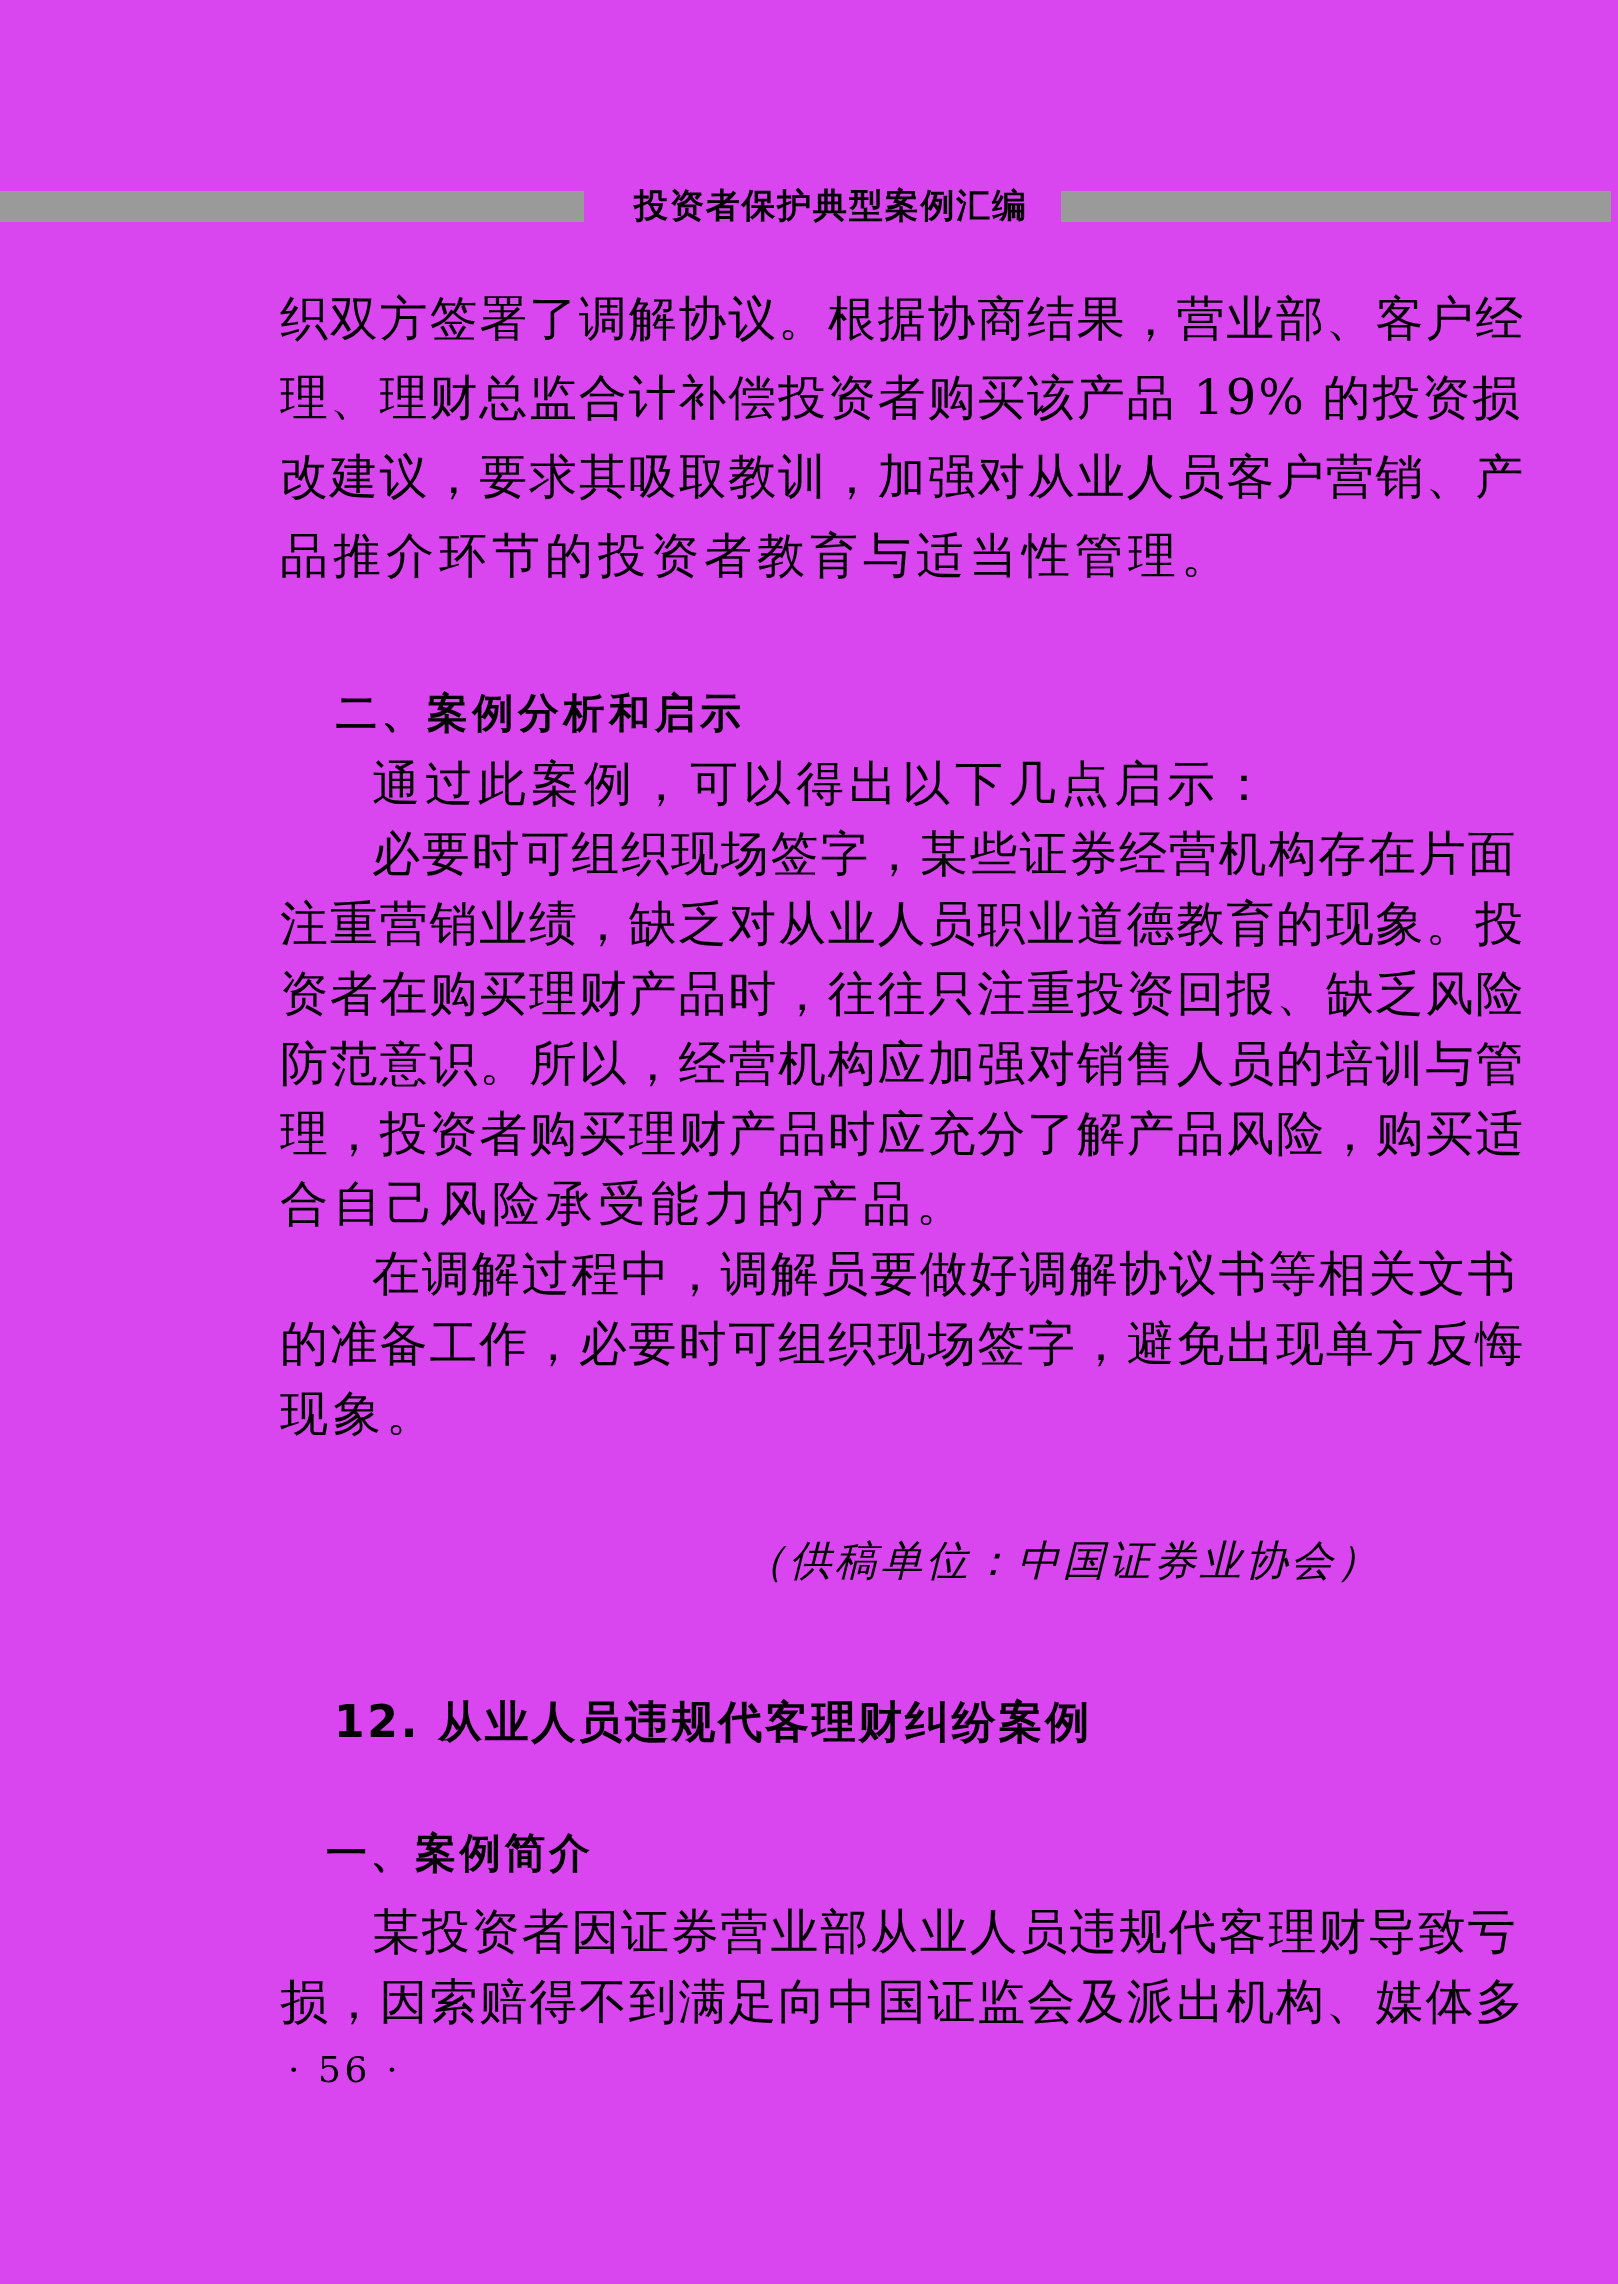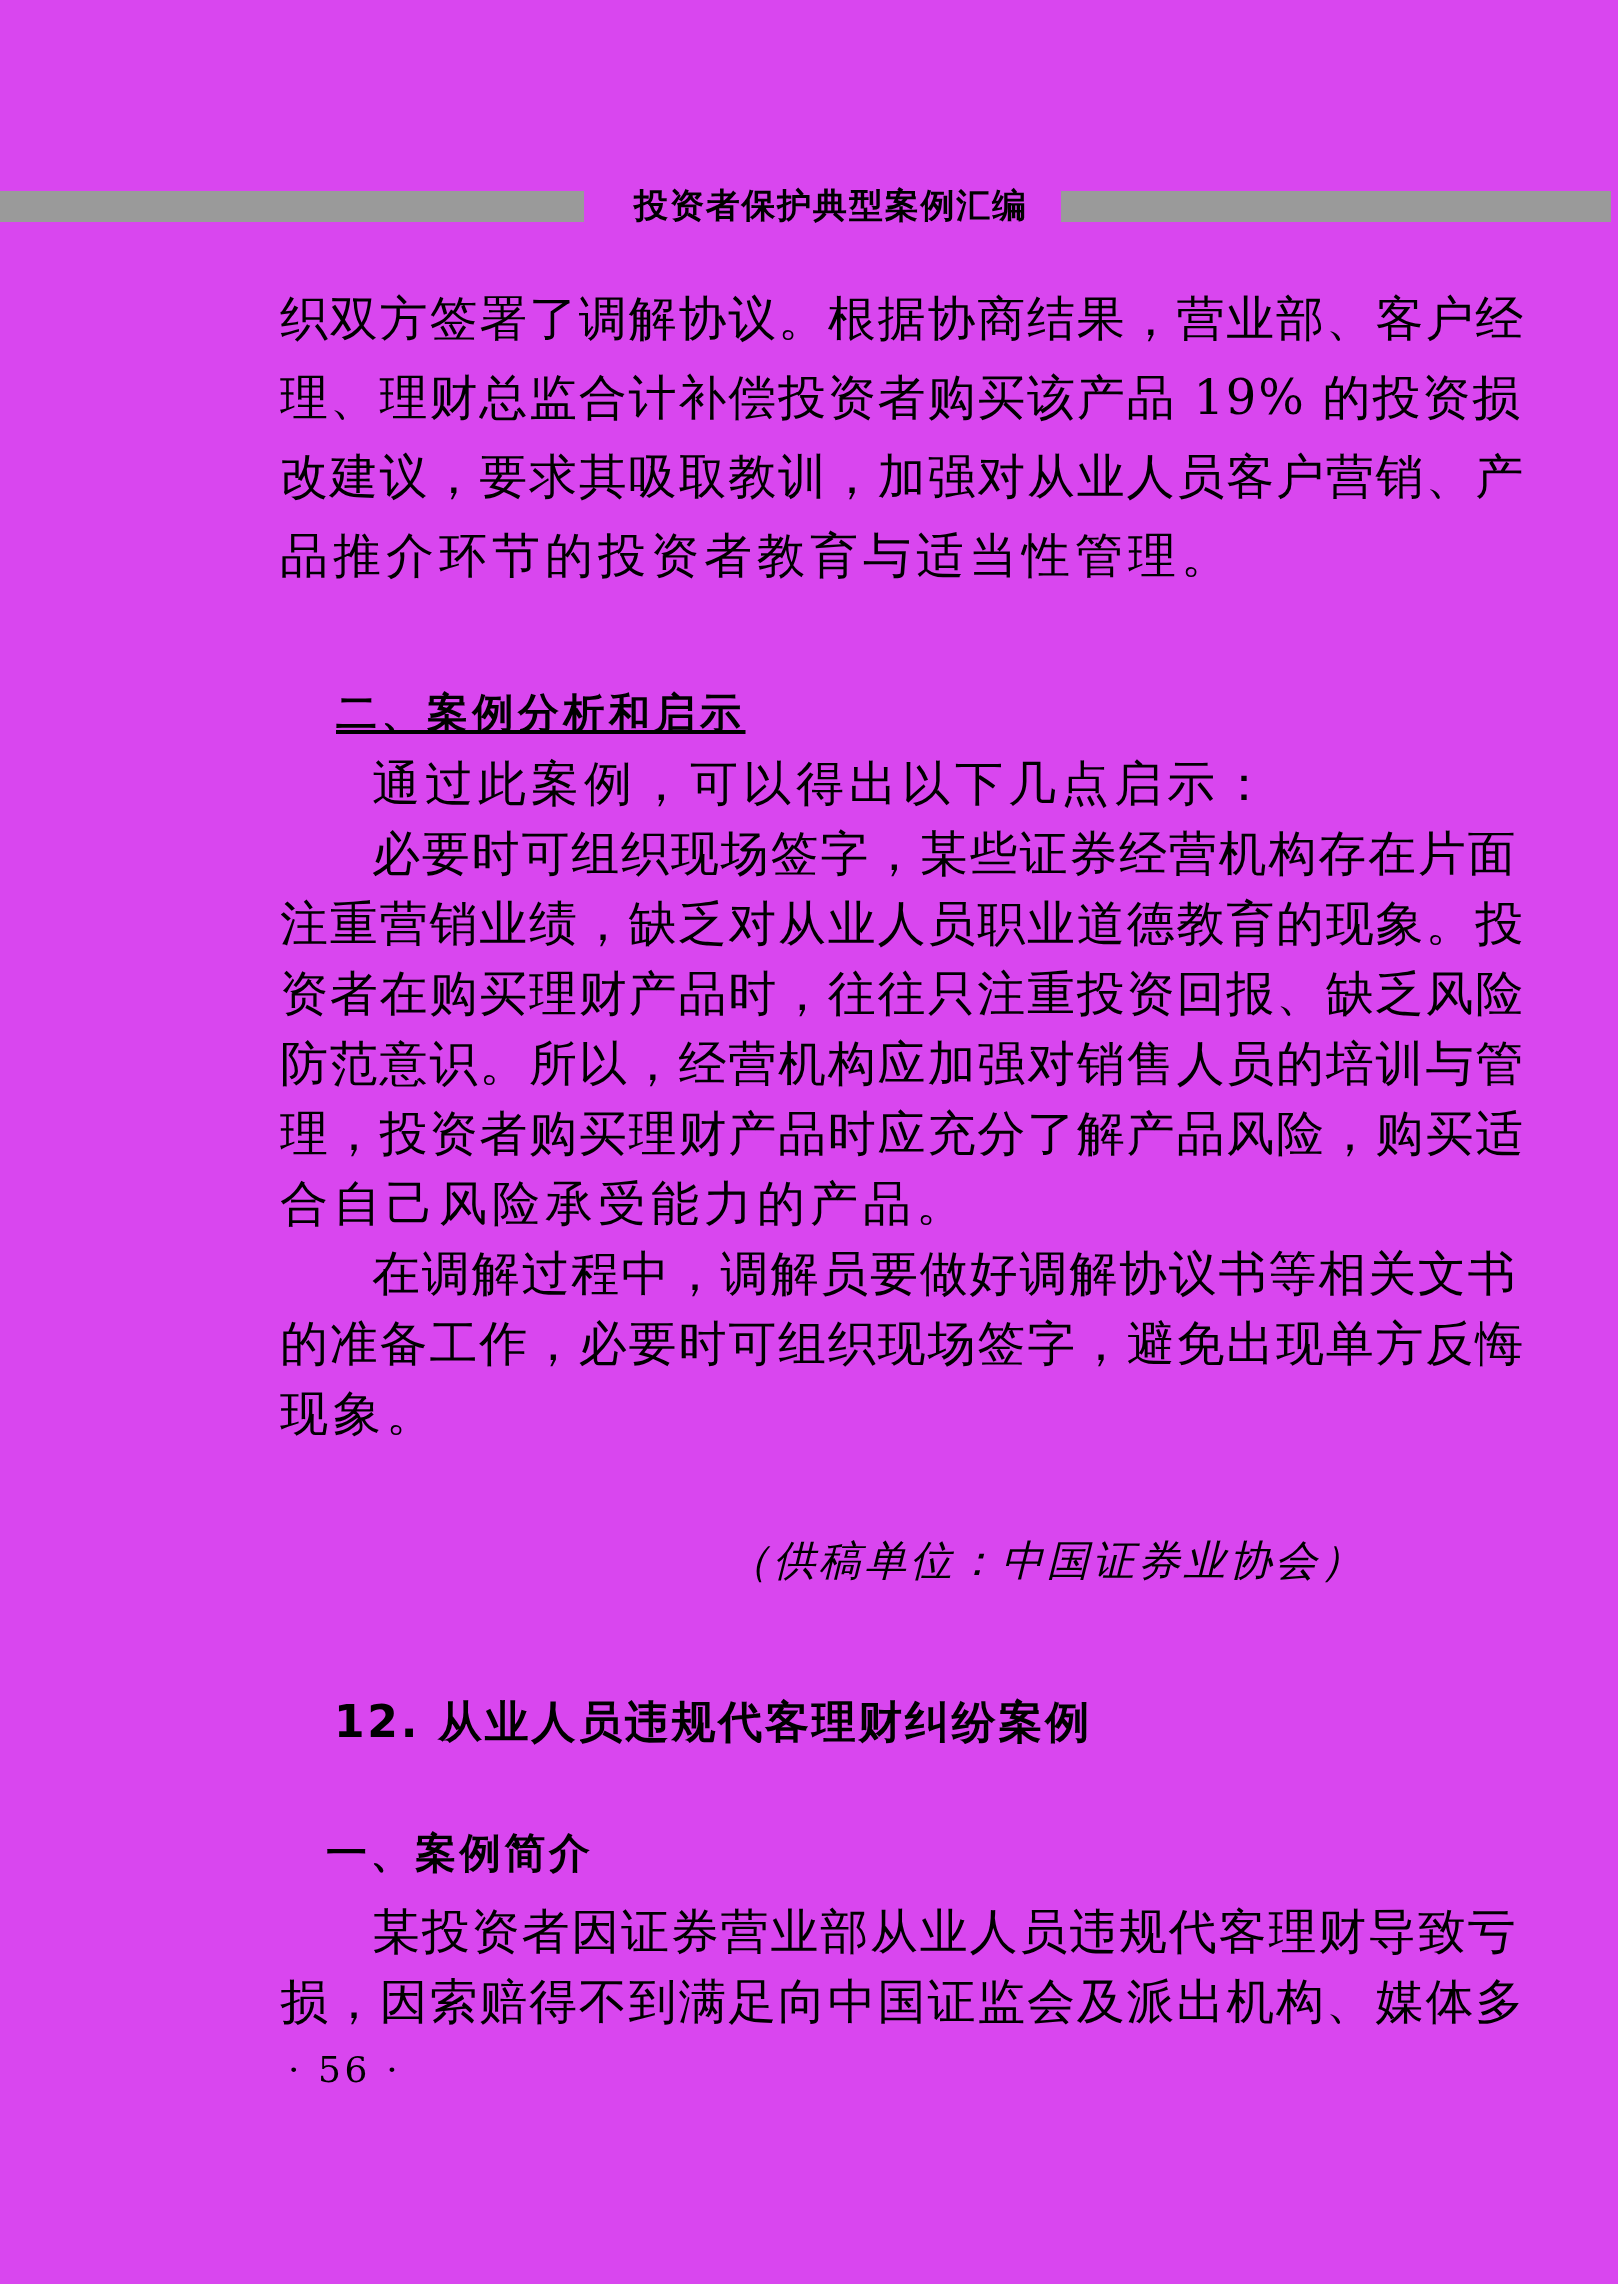--- a/index.html
+++ b/index.html
@@ -30,26 +30,26 @@
     margin-left:36px;
   }
   .blockA .ln { height:79px; line-height:79px; }
   .blockB .ln { height:70px; line-height:70px; }
   .blockC .ln { height:70px; line-height:70px; }
   .ln.lastline { text-align:left; text-align-last:left; letter-spacing:5px; white-space:normal; }
   .ln.ind { text-indent:92px; }
   .hding {
     font-family:"DejaVu Sans","Liberation Sans",sans-serif;
     font-weight:bold; font-size:41px; letter-spacing:4.5px;
-    text-align:right; text-align-last:left; text-indent:92px;text-decoration:underline;
+    text-align:right; text-align-last:left; text-indent:92px;
   }
   .blockB .hding { height:70px; line-height:70px; }
   
   .attribution {
-    position:absolute; top:1533px; left:228px; width:1138px; height:63px;
+    position:absolute; top:1533px; left:244px; width:1138px; height:63px;
     text-align:right; font-size:42px; letter-spacing:3.6px; font-style:italic;
     font-family:"DejaVu Serif","Liberation Serif",serif;
   }
   
   .section-title {
     position:absolute; top:1695px; left:334px; height:54px; line-height:54px;
     font-family:"DejaVu Sans","Liberation Sans",sans-serif;
     font-weight:bold; font-size:44px; letter-spacing:2.7px; white-space:nowrap;
   }
   .intro-heading {

